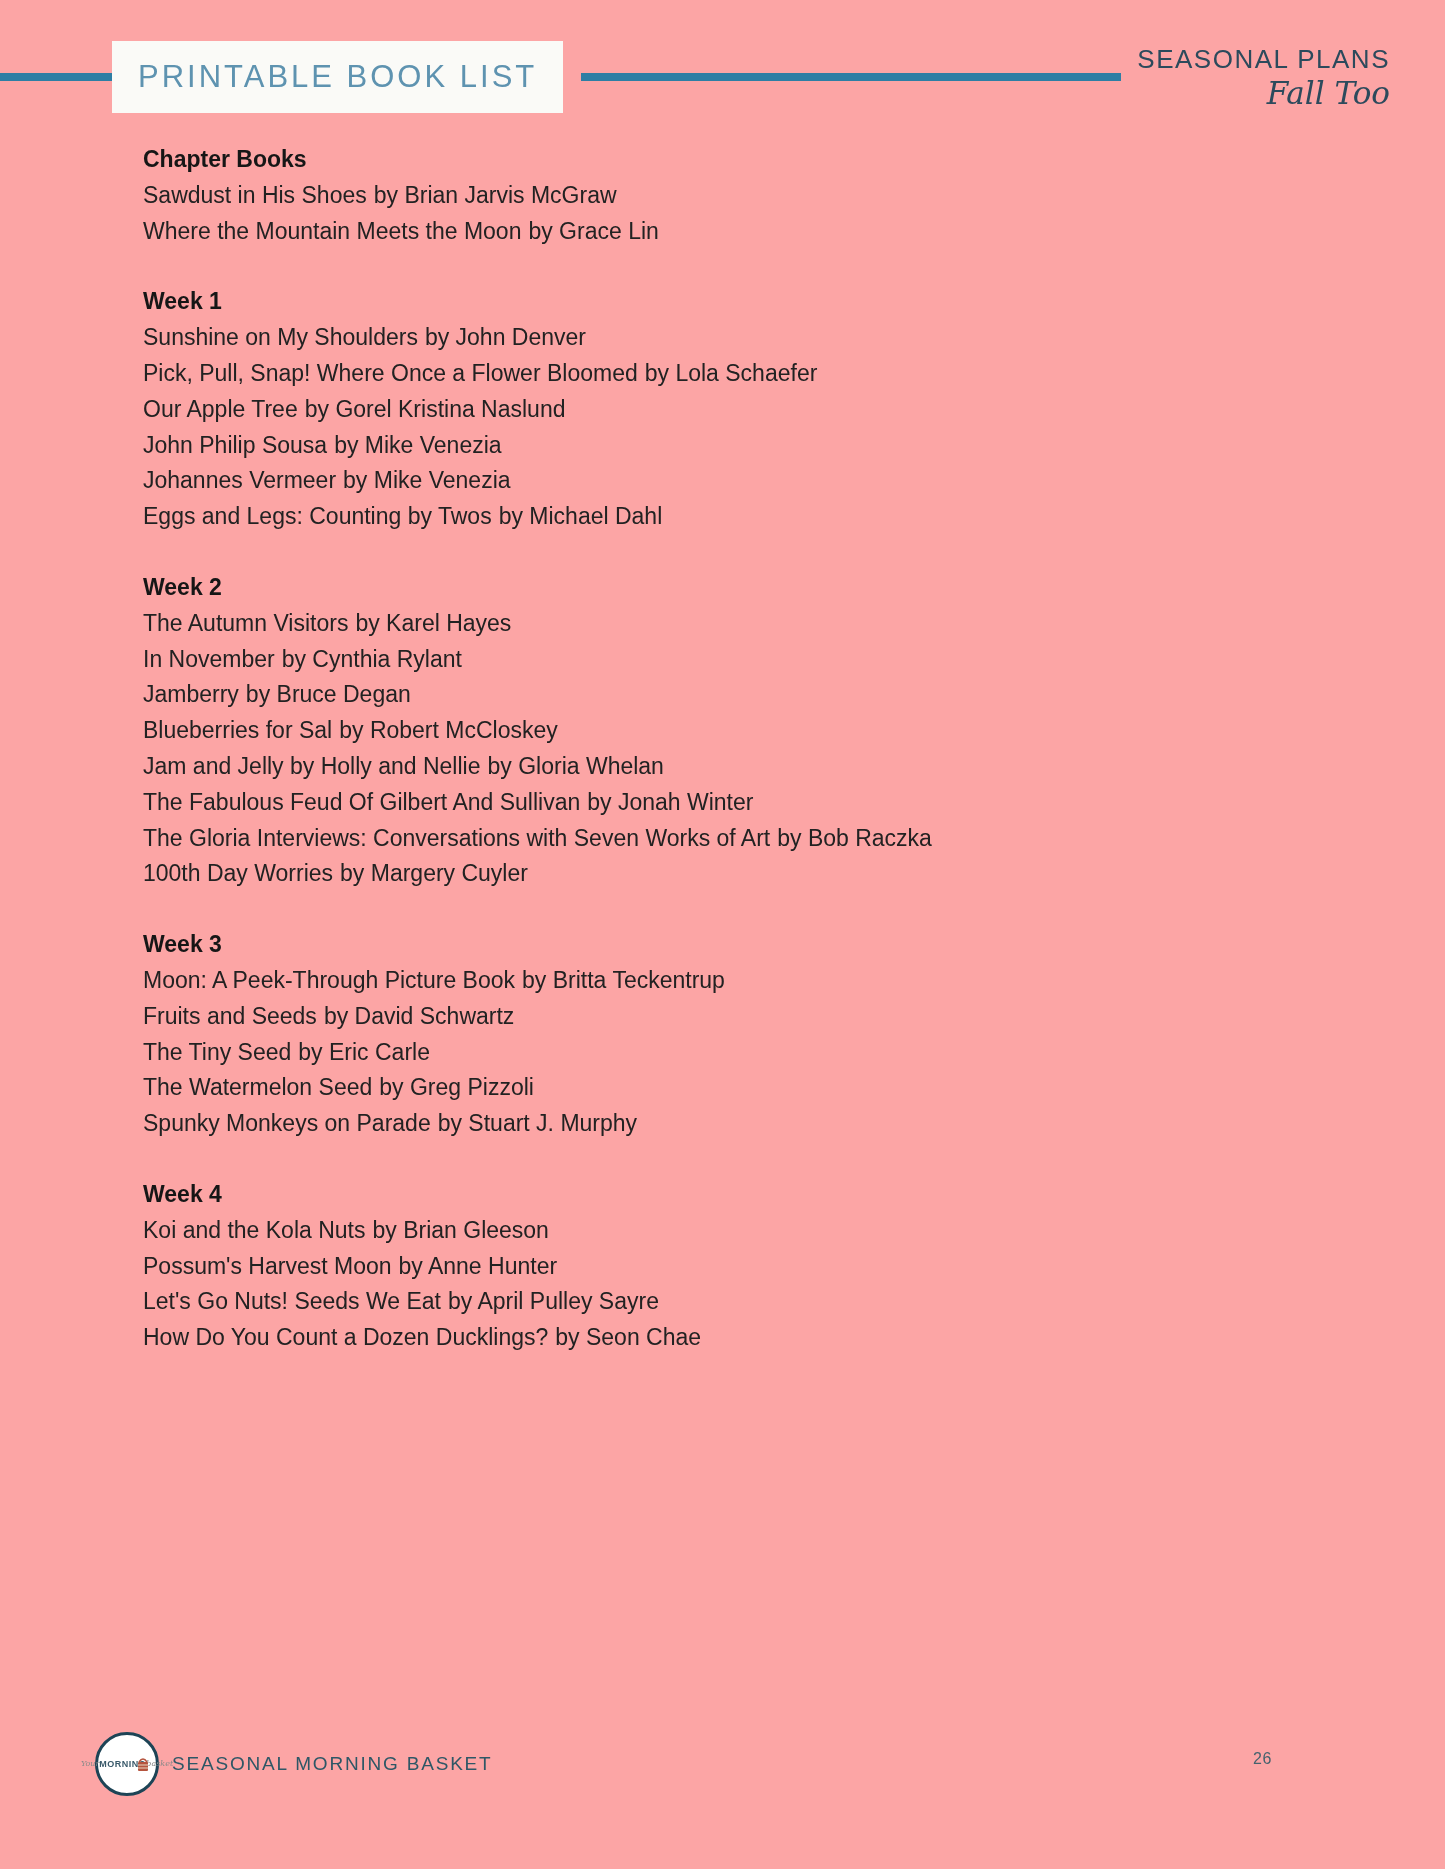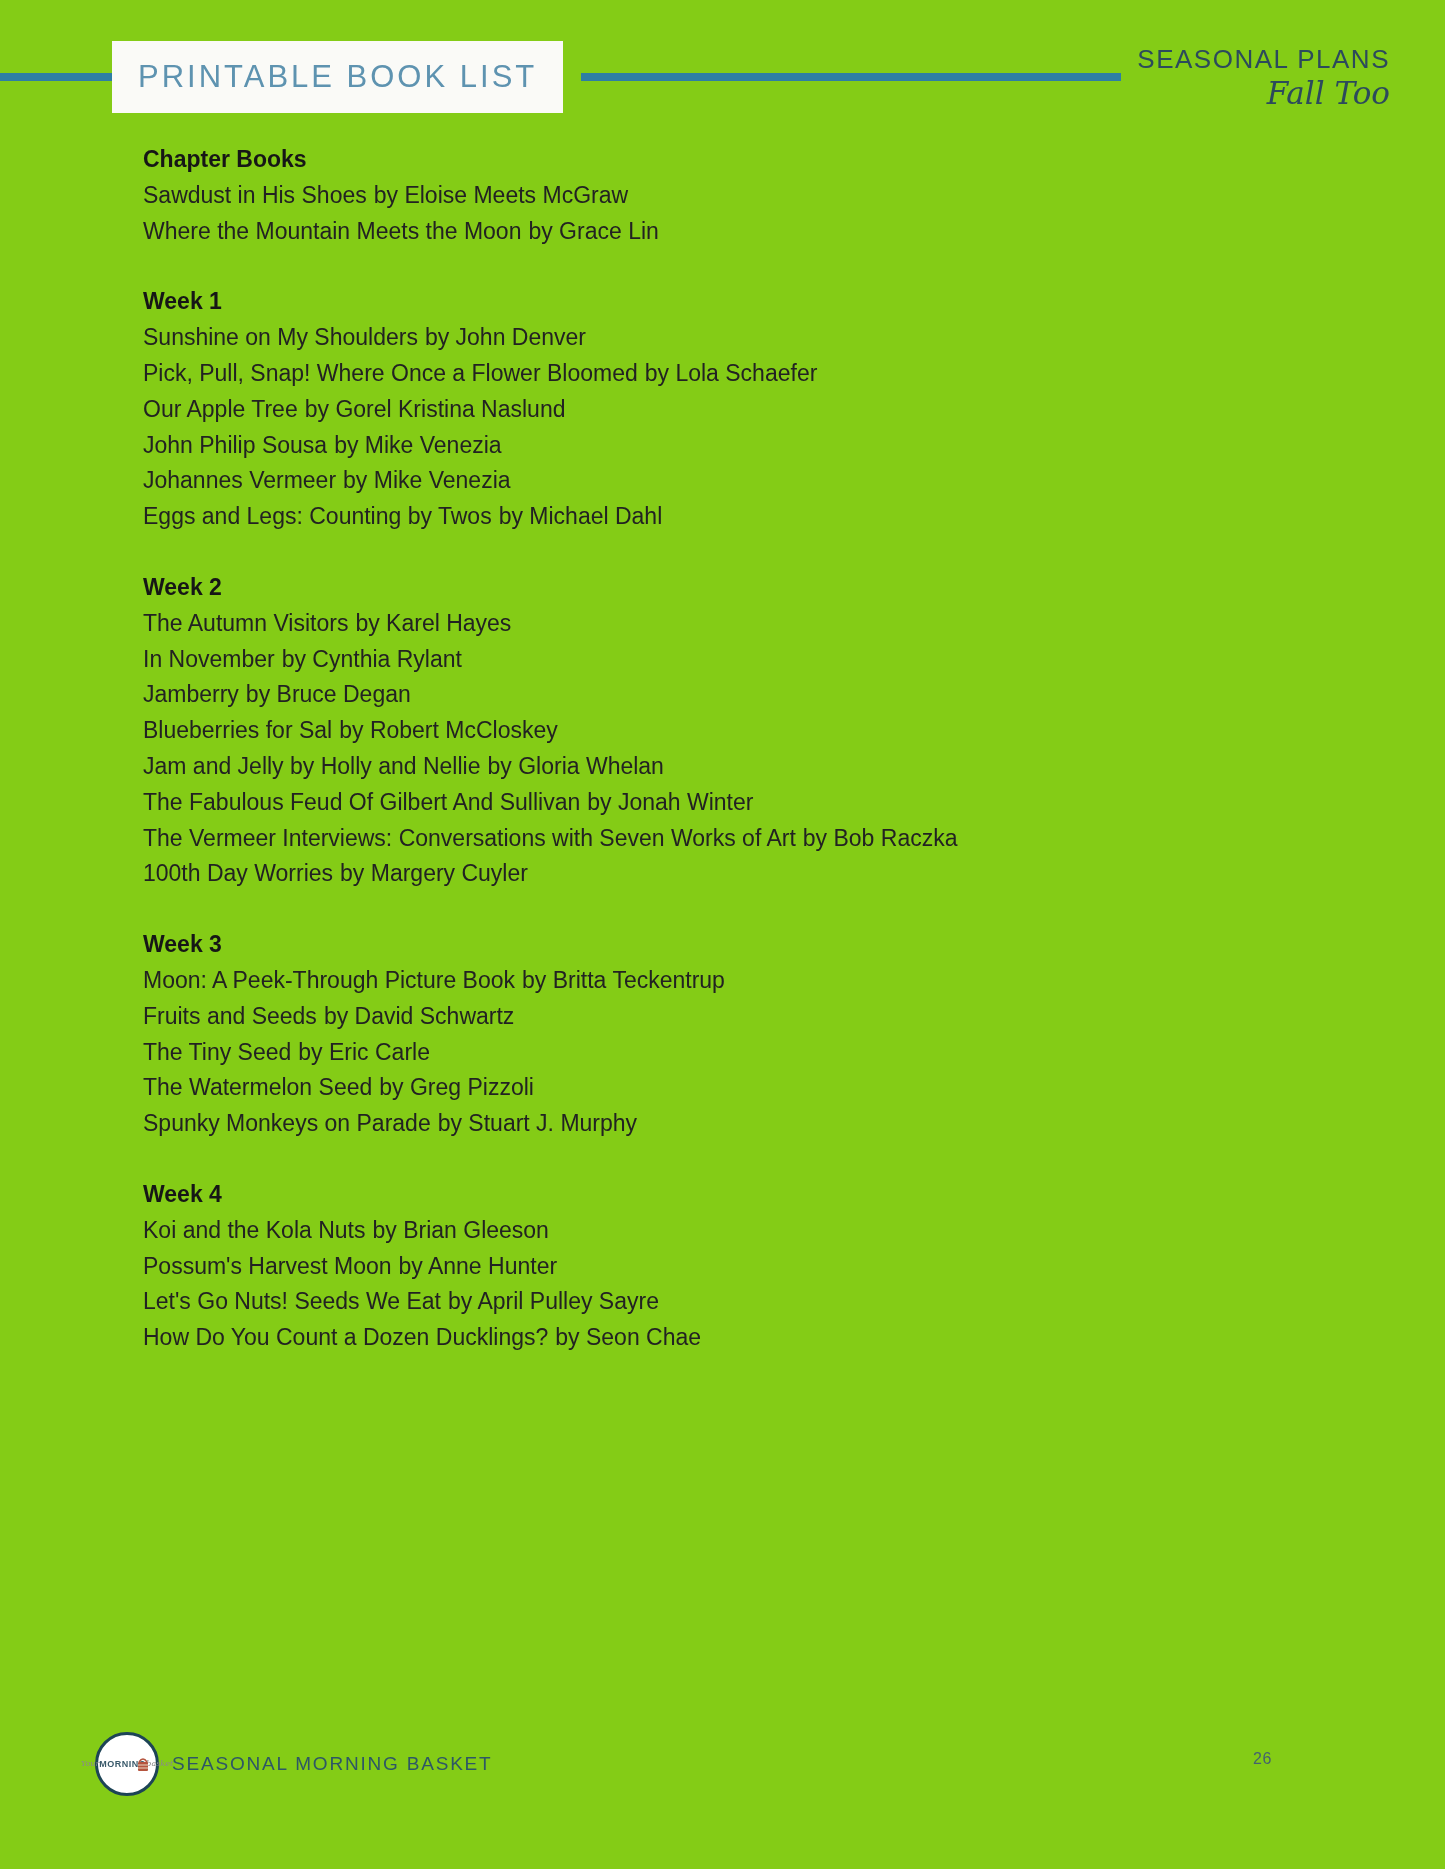--- a/index.html
+++ b/index.html
@@ -1,21 +1,21 @@
 <!DOCTYPE html>
 <html><head>
 <meta charset="utf-8">
 <style>
   * { margin:0; padding:0; box-sizing:border-box; }
   html,body { background:#e8e8e8; }
   .page {
     position:relative;
     width:1445px; height:1869px;
     margin:0 auto;
-    background:#84cc16;
+    background:#fca5a5;
     font-family:"Liberation Sans", sans-serif;
     color:#1f1f1f;
     overflow:hidden;
   }
 
   
   .header {
     position:absolute; top:41px; left:0; width:100%; height:72px;
     display:flex; align-items:center;
   }
@@ -99,21 +99,21 @@
   <div class="brand-block">
     <div class="brand-title">SEASONAL PLANS</div>
     <div class="brand-edition">Fall Too</div>
   </div>
 
   <main class="book-list">
   <section class="book-section">
     <h2 class="section-heading">Chapter Books</h2>
     <div class="section-books">
   <p class="book-row">
-    <span class="book-title">Sawdust in His Shoes</span><span class="book-author">by Eloise Meets McGraw</span>
+    <span class="book-title">Sawdust in His Shoes</span><span class="book-author">by Brian Jarvis McGraw</span>
   </p>
 
   <p class="book-row">
     <span class="book-title">Where the Mountain Meets the Moon</span><span class="book-author">by Grace Lin</span>
   </p>
 </div>
   </section>
 
   <section class="book-section">
     <h2 class="section-heading">Week 1</h2>
@@ -165,21 +165,21 @@
 
   <p class="book-row">
     <span class="book-title">Jam and Jelly by Holly and Nellie</span><span class="book-author">by Gloria Whelan</span>
   </p>
 
   <p class="book-row">
     <span class="book-title">The Fabulous Feud Of Gilbert And Sullivan</span><span class="book-author">by Jonah Winter</span>
   </p>
 
   <p class="book-row">
-    <span class="book-title">The Vermeer Interviews: Conversations with Seven Works of Art</span><span class="book-author">by Bob Raczka</span>
+    <span class="book-title">The Gloria Interviews: Conversations with Seven Works of Art</span><span class="book-author">by Bob Raczka</span>
   </p>
 
   <p class="book-row">
     <span class="book-title">100th Day Worries</span><span class="book-author">by Margery Cuyler</span>
   </p>
 
 </div>
   </section>
 
   <section class="book-section">

